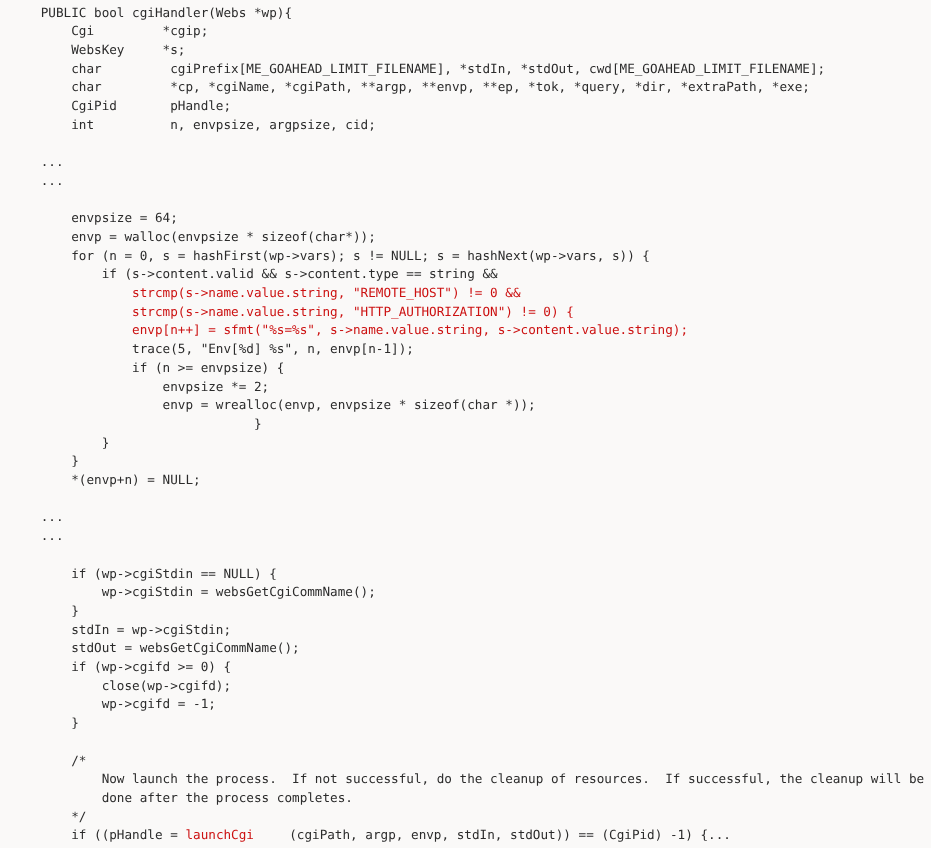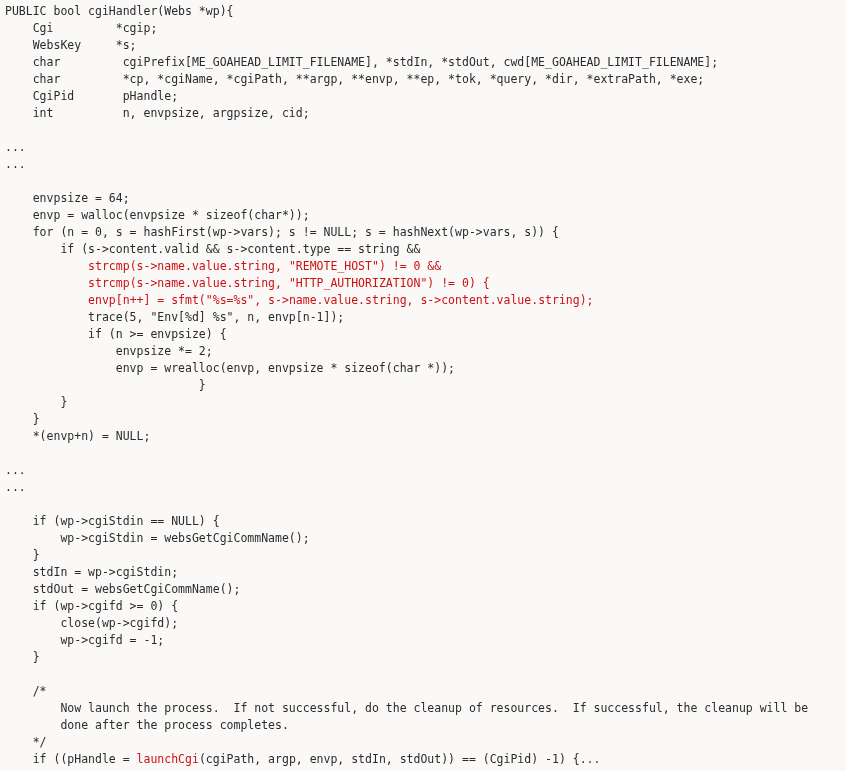--- a/index.html
+++ b/index.html
@@ -23,19 +23,19 @@
     color: #2b2b2b;
   }
   .line {
     white-space: pre;
     min-height: 17px;
     display: block;
   }
   .tok {
     white-space: pre;
   }
-  .c-plain   { color: #2b2b2b; }
+  .c-plain   { color: #2b2b2b; margin-left: 32px; }
   .c-hl      { color: #cc1111; }
 </style>
 </head>
 <body style="background: rgb(250, 249, 248);">
 
 <div id="code-listing" style="color: rgb(43, 43, 43);"><span class="line"><span class="tok c-plain">PUBLIC bool cgiHandler(Webs *wp){</span></span><span class="line"><span class="tok c-plain">    Cgi         *cgip;</span></span><span class="line"><span class="tok c-plain">    WebsKey     *s;</span></span><span class="line"><span class="tok c-plain">    char         cgiPrefix[ME_GOAHEAD_LIMIT_FILENAME], *stdIn, *stdOut, cwd[ME_GOAHEAD_LIMIT_FILENAME];</span></span><span class="line"><span class="tok c-plain">    char         *cp, *cgiName, *cgiPath, **argp, **envp, **ep, *tok, *query, *dir, *extraPath, *exe;</span></span><span class="line"><span class="tok c-plain">    CgiPid       pHandle;</span></span><span class="line"><span class="tok c-plain">    int          n, envpsize, argpsize, cid;</span></span><span class="line">&nbsp;</span><span class="line"><span class="tok c-plain">...</span></span><span class="line"><span class="tok c-plain">...</span></span><span class="line">&nbsp;</span><span class="line"><span class="tok c-plain">    envpsize = 64;</span></span><span class="line"><span class="tok c-plain">    envp = walloc(envpsize * sizeof(char*));</span></span><span class="line"><span class="tok c-plain">    for (n = 0, s = hashFirst(wp-&gt;vars); s != NULL; s = hashNext(wp-&gt;vars, s)) {</span></span><span class="line"><span class="tok c-plain">        if (s-&gt;content.valid &amp;&amp; s-&gt;content.type == string &amp;&amp;</span></span><span class="line"><span class="tok c-plain">            </span><span class="tok c-hl" style="color: rgb(204, 17, 17);">strcmp(s-&gt;name.value.string, "REMOTE_HOST") != 0 &amp;&amp;</span></span><span class="line"><span class="tok c-plain">            </span><span class="tok c-hl" style="color: rgb(204, 17, 17);">strcmp(s-&gt;name.value.string, "HTTP_AUTHORIZATION") != 0) {</span></span><span class="line"><span class="tok c-plain">            </span><span class="tok c-hl" style="color: rgb(204, 17, 17);">envp[n++] = sfmt("%s=%s", s-&gt;name.value.string, s-&gt;content.value.string);</span></span><span class="line"><span class="tok c-plain">            trace(5, "Env[%d] %s", n, envp[n-1]);</span></span><span class="line"><span class="tok c-plain">            if (n &gt;= envpsize) {</span></span><span class="line"><span class="tok c-plain">                envpsize *= 2;</span></span><span class="line"><span class="tok c-plain">                envp = wrealloc(envp, envpsize * sizeof(char *));</span></span><span class="line"><span class="tok c-plain">                            }</span></span><span class="line"><span class="tok c-plain">        }</span></span><span class="line"><span class="tok c-plain">    }</span></span><span class="line"><span class="tok c-plain">    *(envp+n) = NULL;</span></span><span class="line">&nbsp;</span><span class="line"><span class="tok c-plain">...</span></span><span class="line"><span class="tok c-plain">...</span></span><span class="line">&nbsp;</span><span class="line"><span class="tok c-plain">    if (wp-&gt;cgiStdin == NULL) {</span></span><span class="line"><span class="tok c-plain">        wp-&gt;cgiStdin = websGetCgiCommName();</span></span><span class="line"><span class="tok c-plain">    }</span></span><span class="line"><span class="tok c-plain">    stdIn = wp-&gt;cgiStdin;</span></span><span class="line"><span class="tok c-plain">    stdOut = websGetCgiCommName();</span></span><span class="line"><span class="tok c-plain">    if (wp-&gt;cgifd &gt;= 0) {</span></span><span class="line"><span class="tok c-plain">        close(wp-&gt;cgifd);</span></span><span class="line"><span class="tok c-plain">        wp-&gt;cgifd = -1;</span></span><span class="line"><span class="tok c-plain">    }</span></span><span class="line">&nbsp;</span><span class="line"><span class="tok c-plain">    /*</span></span><span class="line"><span class="tok c-plain">        Now launch the process.  If not successful, do the cleanup of resources.  If successful, the cleanup will be</span></span><span class="line"><span class="tok c-plain">        done after the process completes.</span></span><span class="line"><span class="tok c-plain">    */</span></span><span class="line"><span class="tok c-plain">    if ((pHandle = </span><span class="tok c-hl" style="color: rgb(204, 17, 17);">launchCgi</span><span class="tok c-plain">(cgiPath, argp, envp, stdIn, stdOut)) == (CgiPid) -1) {...</span></span></div>
 
 </body></html>

